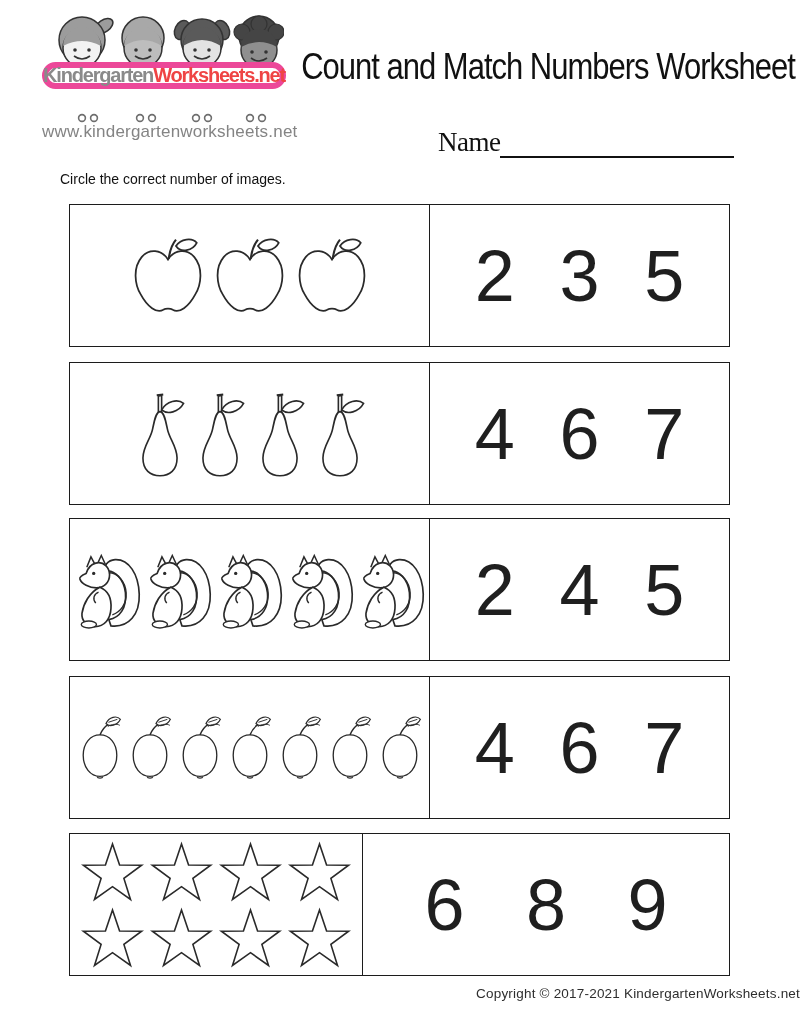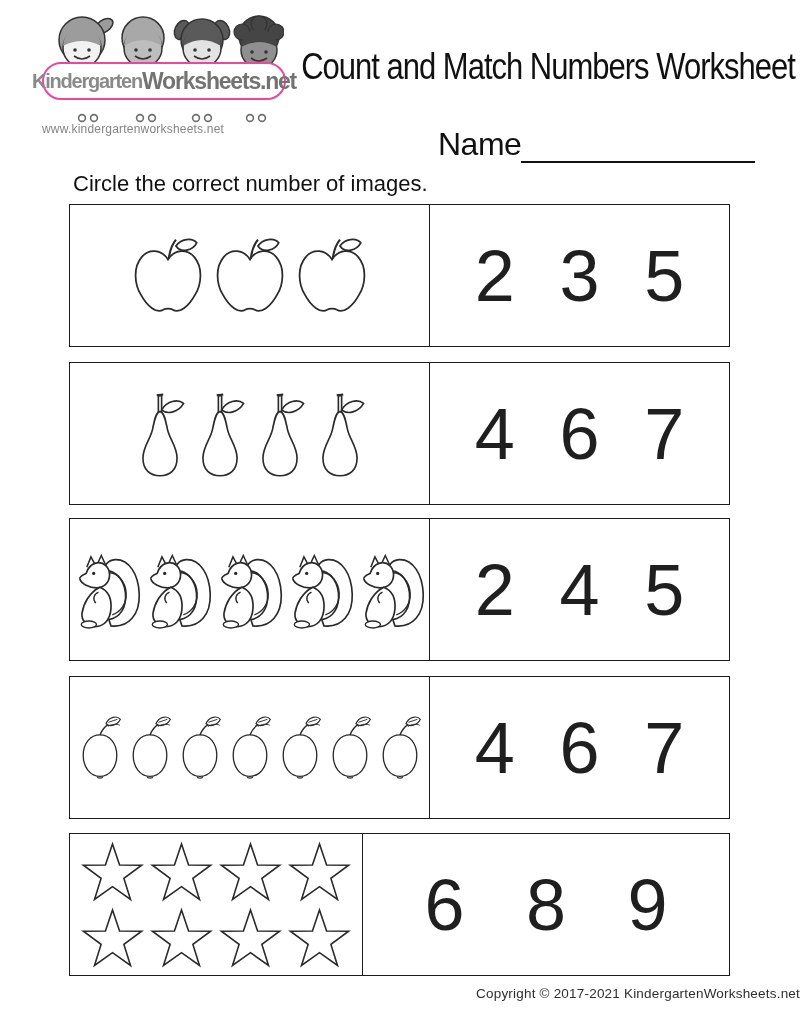--- a/index.html
+++ b/index.html
@@ -7,49 +7,49 @@
   .page {
     position:relative; width:800px; height:1035px; background:#fff;
     font-family:"Liberation Sans", sans-serif; color:#1a1a1a; overflow:hidden;
   }
 
   
   .logo { position:absolute; left:42px; top:12px; width:246px; height:128px; }
   .logo-heads { position:absolute; left:2px; top:2px; width:240px; height:62px; z-index:1; }
   .logo-feet  { position:absolute; left:2px; top:98px; width:240px; height:16px; z-index:0; }
   .logo-band {
-    position:absolute; left:0; top:50px; width:244px; height:38px; z-index:2;
-    background:#fff; border:2px solid #ec4899; border-radius:19px;
+    position:absolute; left:0; top:50px; width:244px; height:27px; z-index:2;
+    background:#fff; border:6px solid #ec4899; border-radius:19px;
     display:flex; align-items:center; justify-content:center;
     white-space:nowrap; letter-spacing:-1.2px;
   }
   .brand-gray  { color:#8a8a8a; font-weight:700; font-size:20px; }
-  .brand-black { color:#737373; font-weight:800; font-size:23px; }
+  .brand-black { color:#ef4444; font-weight:800; font-size:20px; }
   .logo-url {
     position:absolute; left:0; top:110px; width:260px;
-    color:#848484; font-size:12px; letter-spacing:.2px;
+    color:#848484; font-size:17px; letter-spacing:.2px;
   }
 
   
   .title {
     position:absolute; left:300px; top:46px; width:496px; text-align:center;
     font-size:31px; font-weight:300; letter-spacing:-1px; color:#111;
     transform:scaleY(1.18); transform-origin:top center; white-space:nowrap;
   }
   .name-line {
     position:absolute; left:438px; top:126px; display:flex; align-items:flex-end;
   }
-  .name-label { font-size:32px; color:#111; letter-spacing:-0.5px; }
+  .name-label { font-size:27px; color:#111; letter-spacing:-0.5px;font-family:Liberation Serif, serif; }
   .name-underline {
     display:inline-block; width:234px; height:32px;
     border-bottom:2.5px solid #111;
   }
 
   .instruction {
-    position:absolute; left:73px; top:171px; font-size:22px; color:#111;
+    position:absolute; left:60px; top:171px; font-size:14px; color:#111;
   }
 
   
   .ws-row {
     position:absolute; left:69px; width:661px; height:143px;
     border:1.5px solid #1c1c1c; display:flex; background:#fff;
   }
   .cell-images {
     width:359px; display:flex; align-items:center; justify-content:center;
     gap:2px; flex-wrap:wrap; align-content:center;

